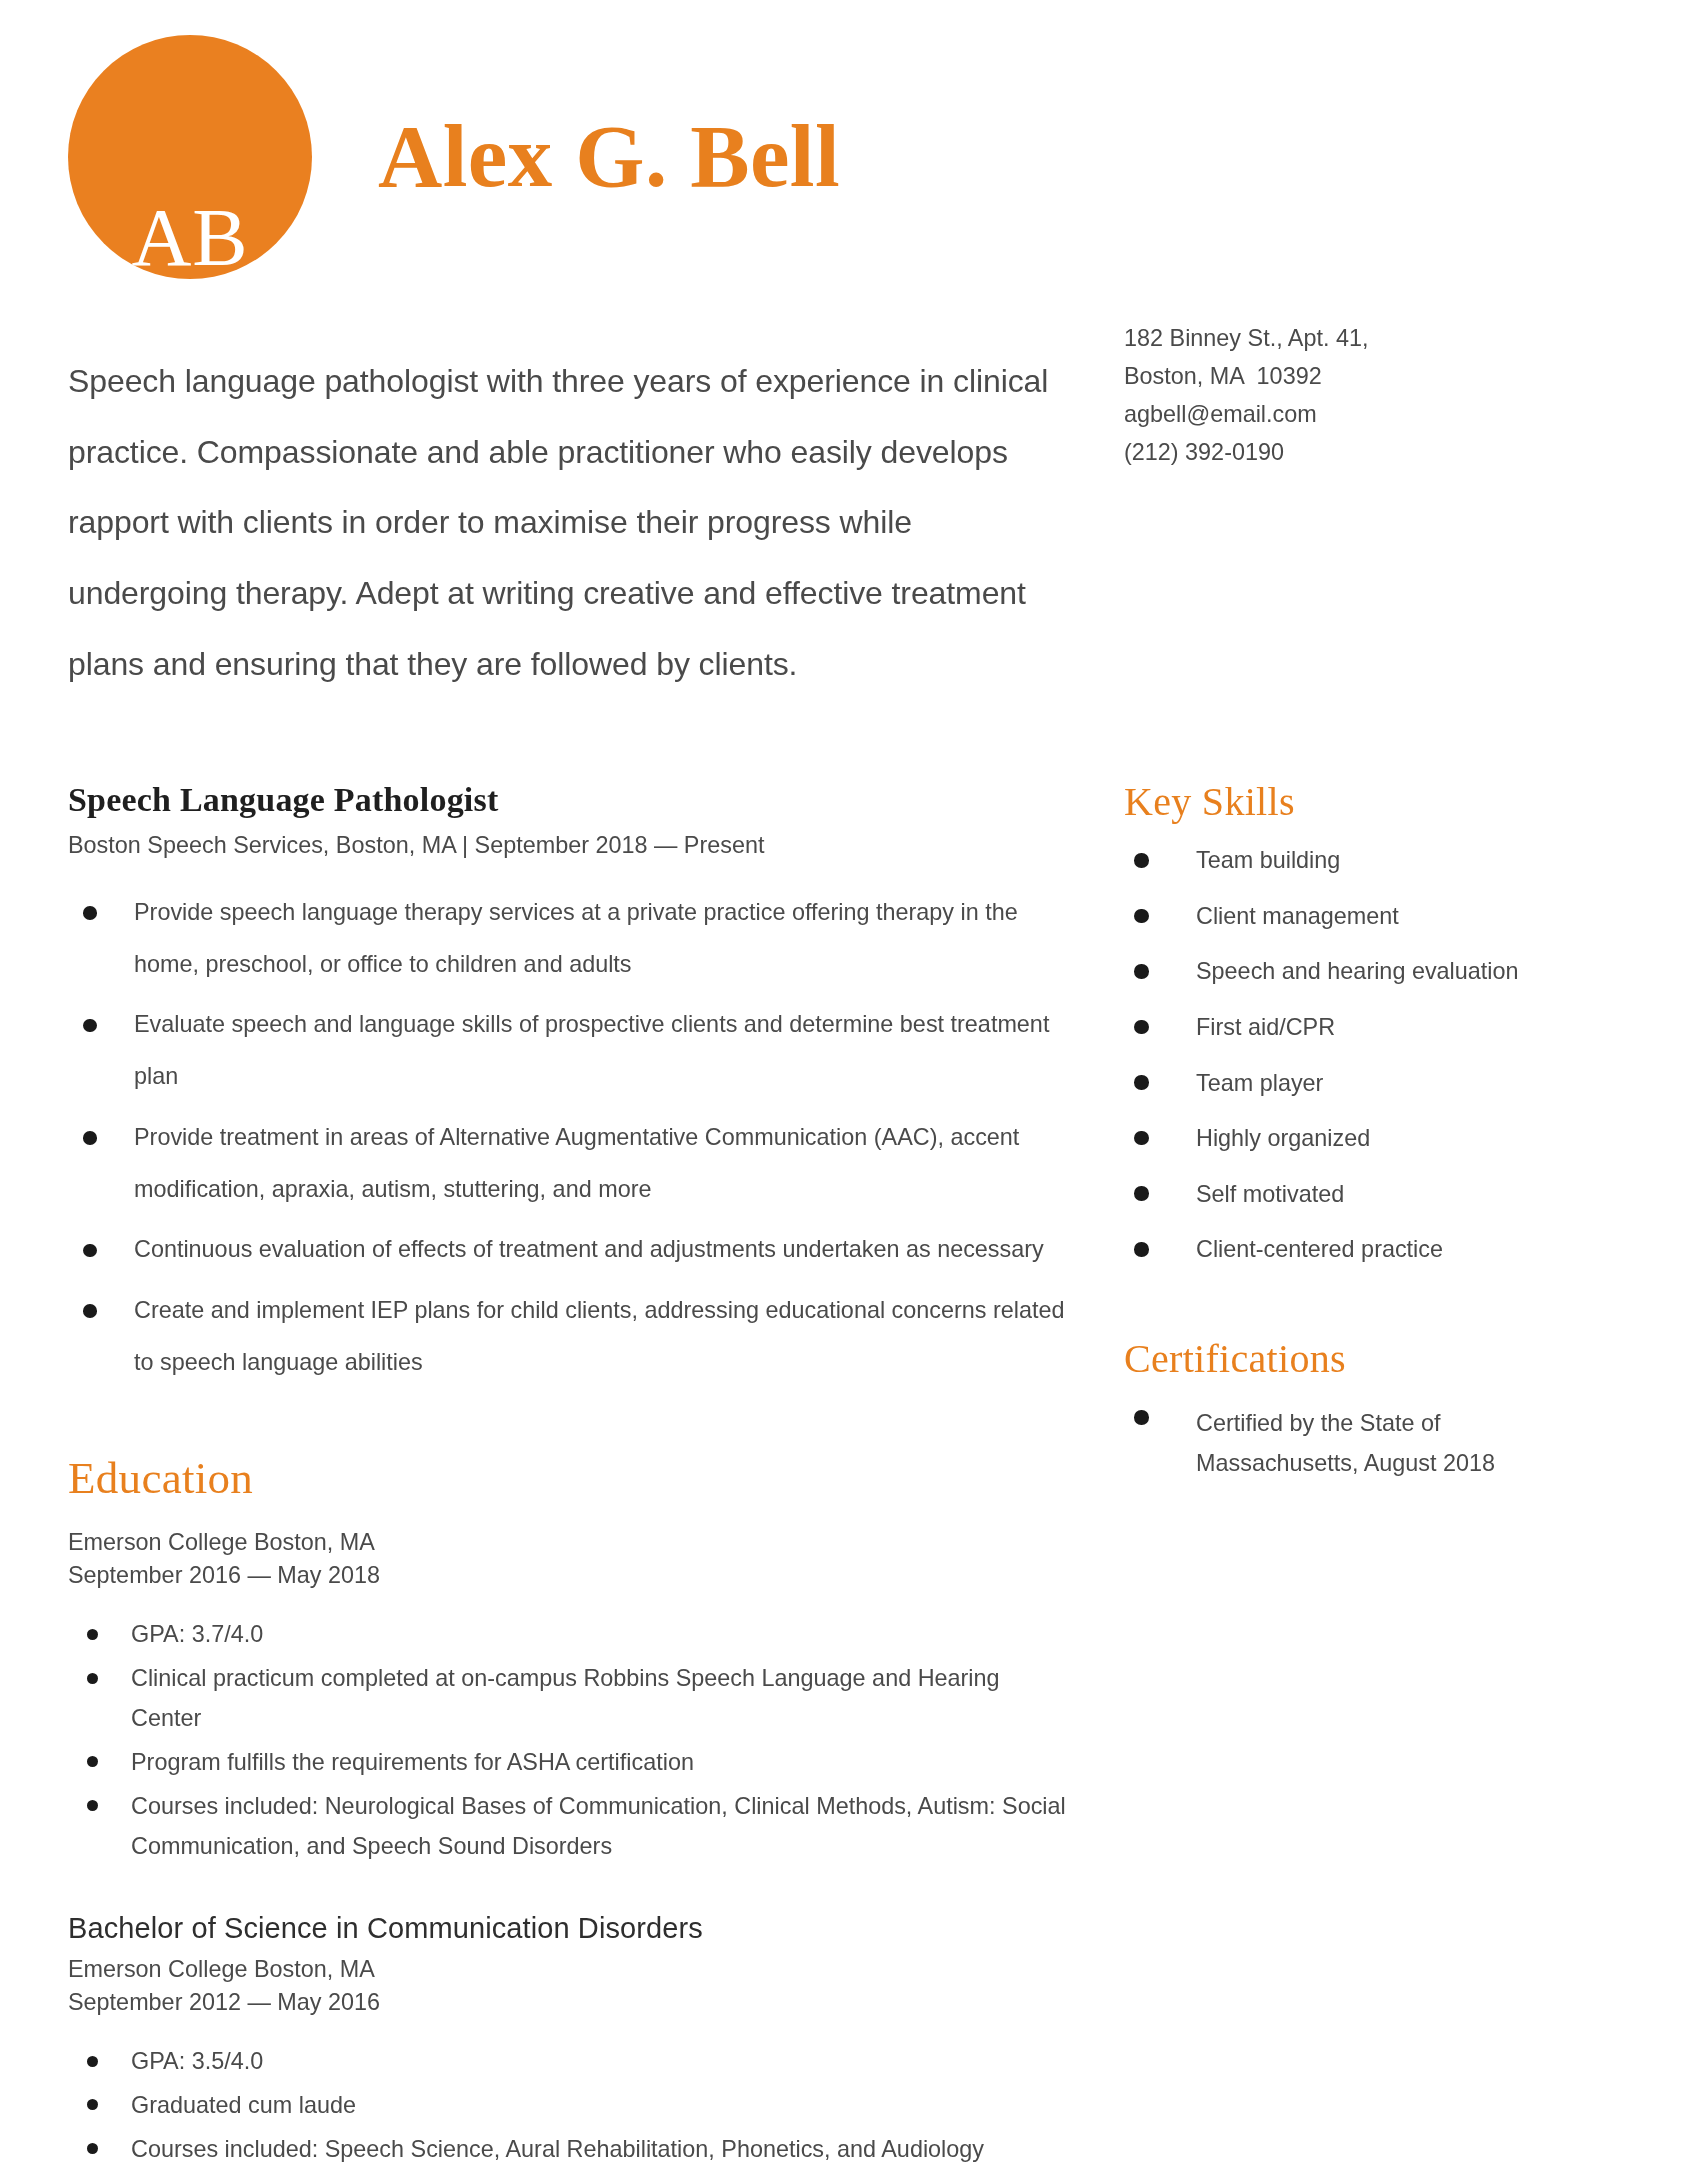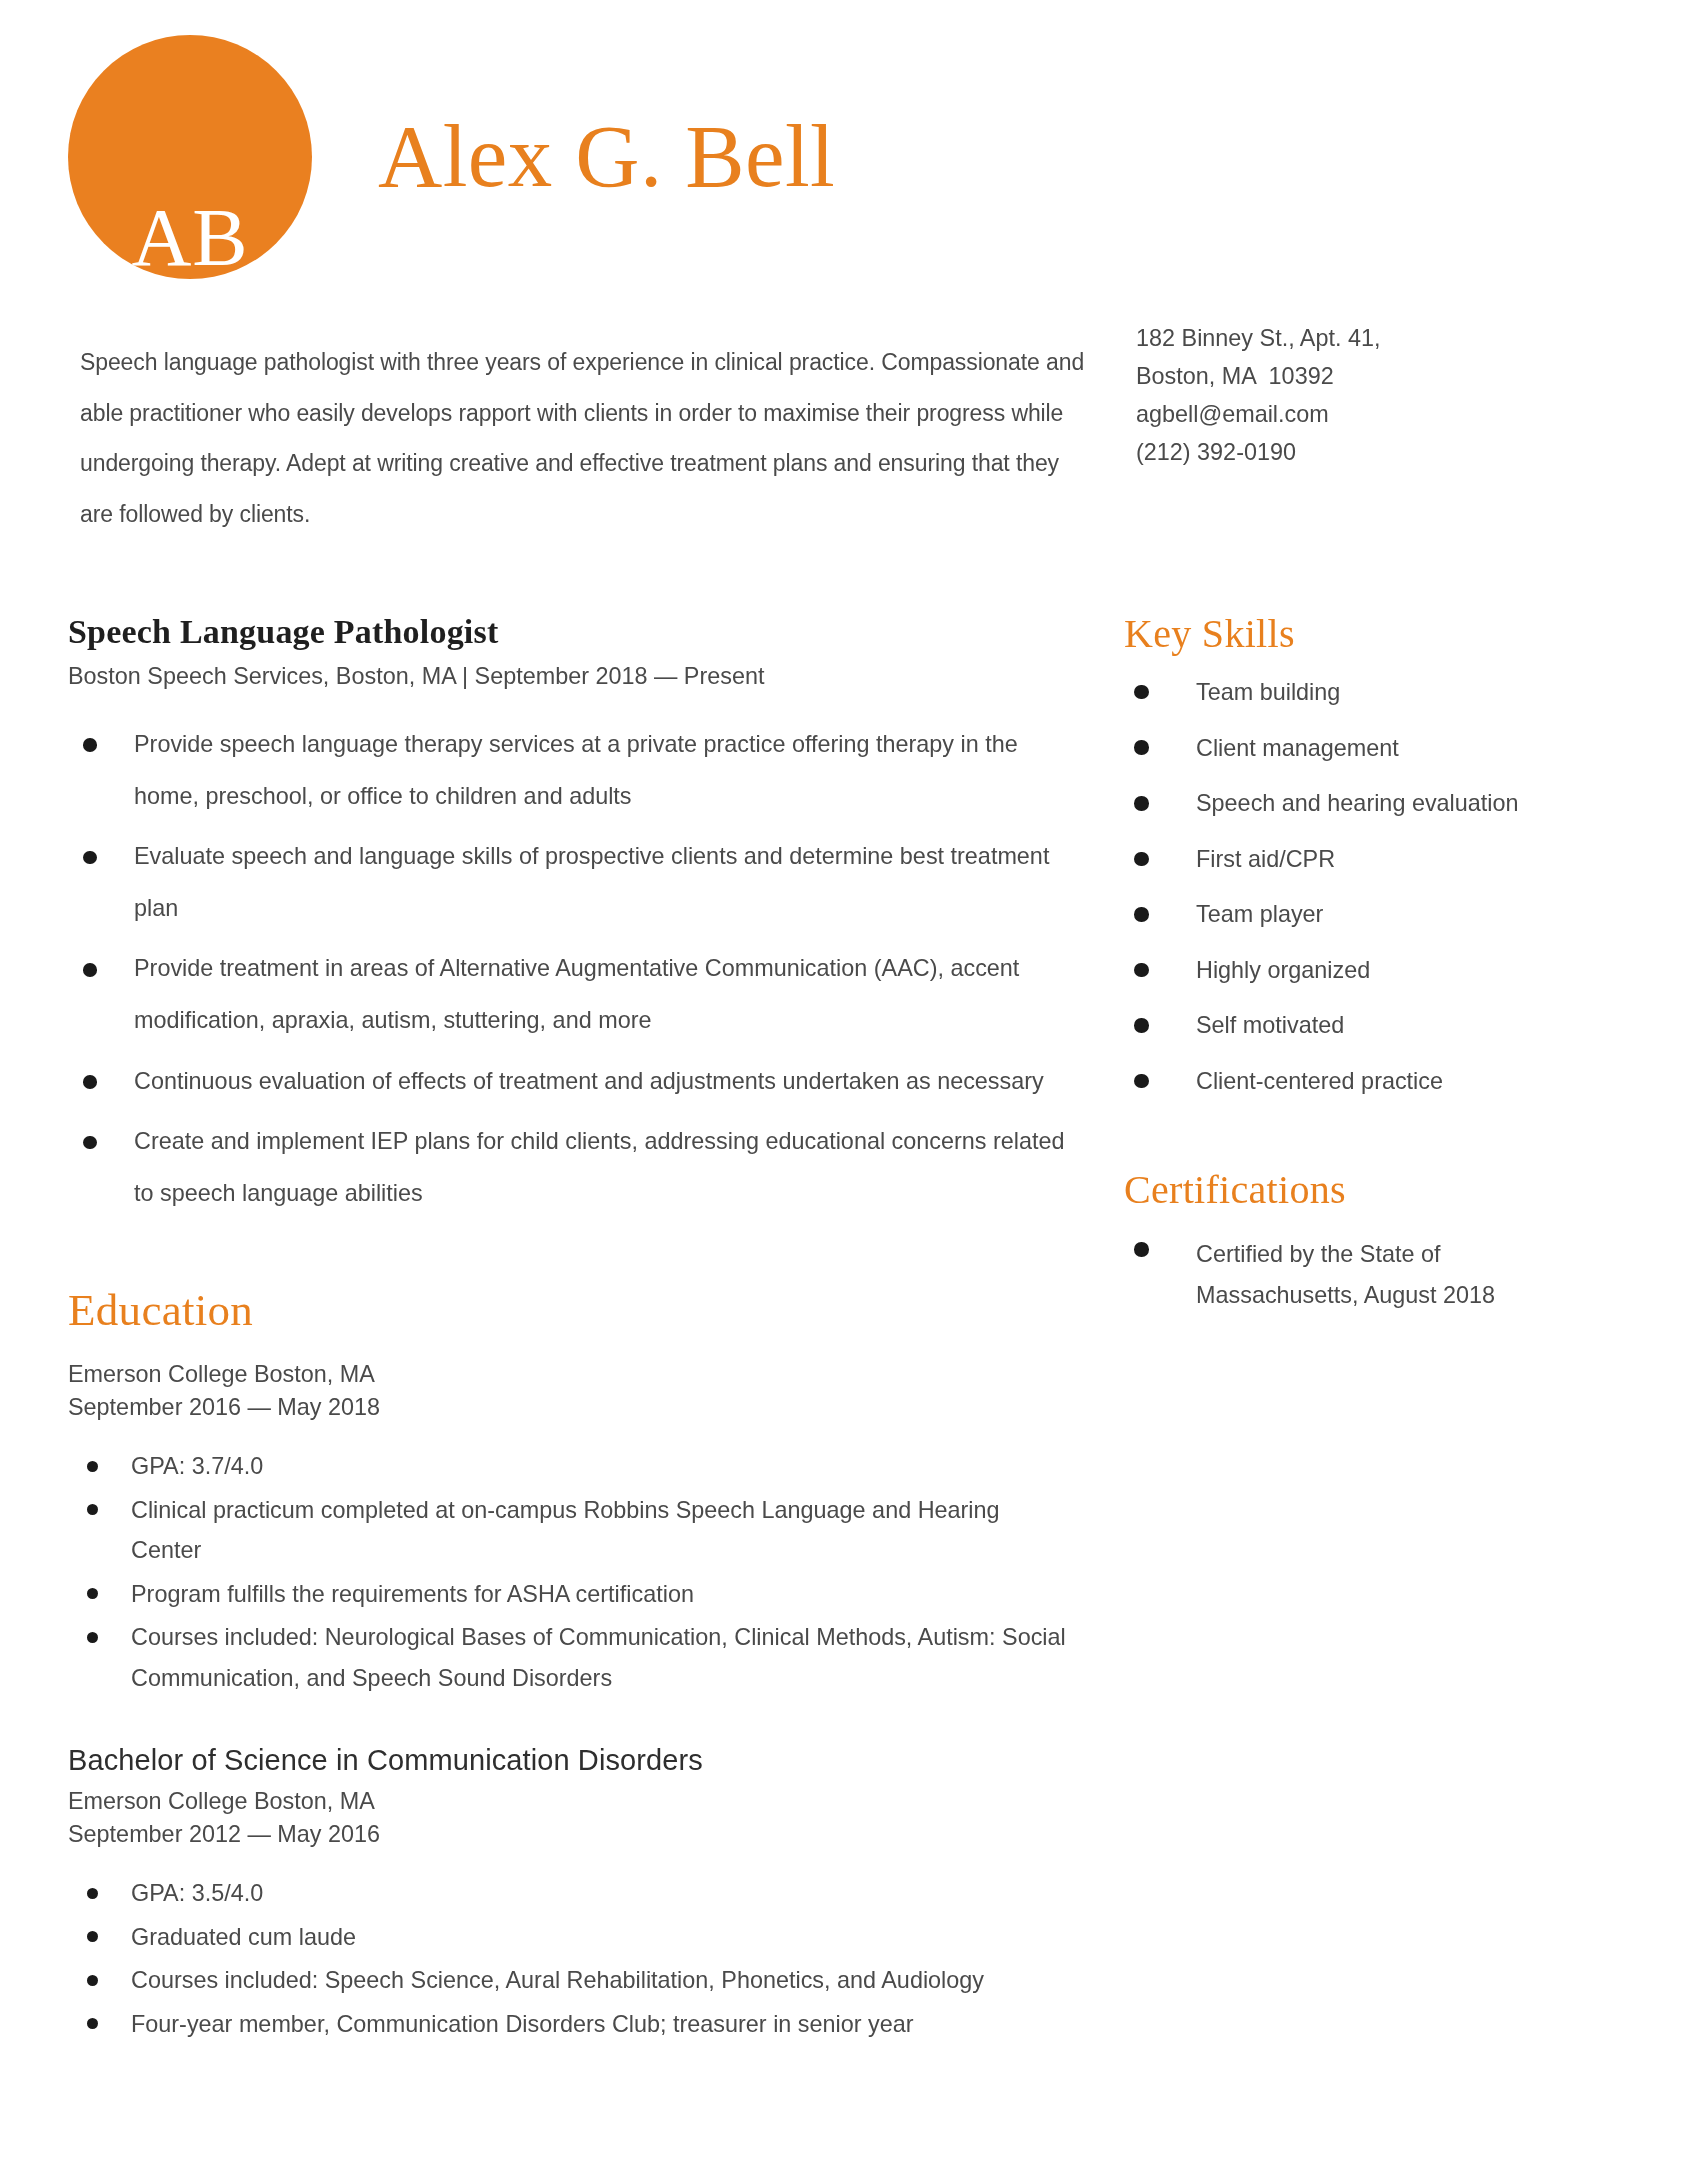--- a/index.html
+++ b/index.html
@@ -50,39 +50,38 @@
     color: #ffffff;
     letter-spacing: 0.9px;
     font-weight: 400;
   }
   .full-name {
     font-family: "Liberation Serif", serif;
     font-size: 89px;
     line-height: 1;
     color: #E8801E;
     margin-left: 66px;
-    font-weight: 400;
+    font-weight: 700;
     letter-spacing: 0.4px;
     white-space: nowrap;
     text-align: center;
   }
 
   
   .top-block {
     display: flex;
     align-items: flex-start;
     margin-top: 6.8px;
   }
   .summary {
     width: 1005px;
-    font-size: 23px;
+    font-size: 32px;
     line-height: 2.21;
     color: #4a4a4a;
     letter-spacing: -0.1px;
-    margin-left: 12px;
   }
   .contact {
     margin-left: 51px;
     padding-top: 5.1px;
     font-size: 23.4px;
     line-height: 1.63;
     color: #4a4a4a;
   }
   .contact-line { white-space: pre; }
 

